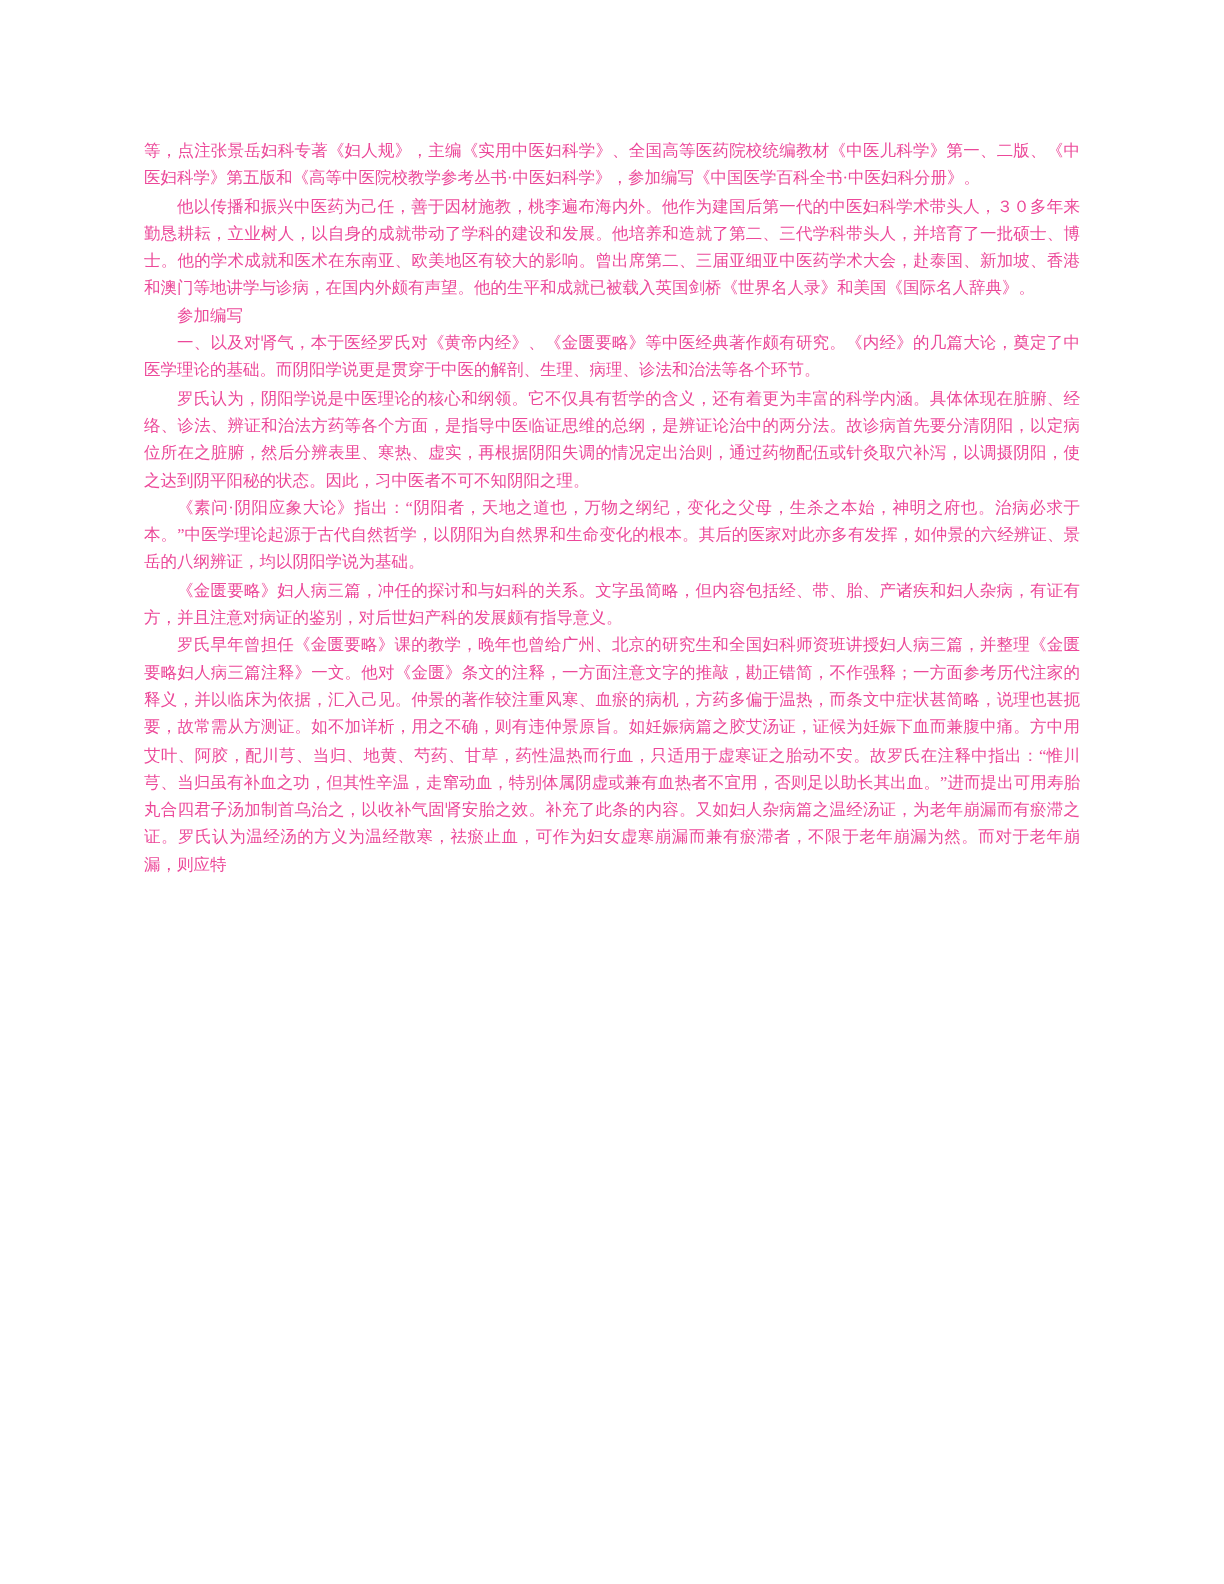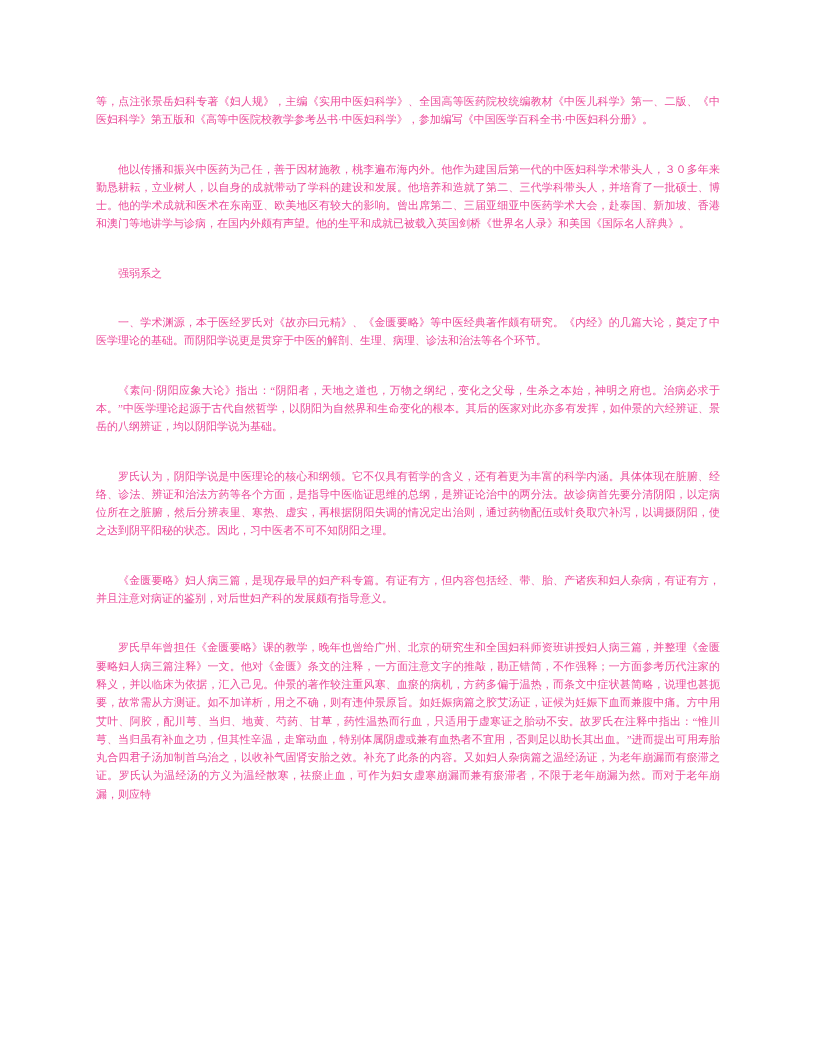--- a/index.html
+++ b/index.html
@@ -23,30 +23,29 @@
     color: #ec4899;
     text-align: justify;
   }
   .para {
     margin: 0;
     padding: 0;
     text-indent: 0;
   }
   .para.indent {
     text-indent: 2em;
-    margin-top: 31px;
   }
 </style>
 </head>
 <body>
 
 <div class="page">
   <div class="text-body">
       <p class="para">等，点注张景岳妇科专著《妇人规》，主编《实用中医妇科学》、全国高等医药院校统编教材《中医儿科学》第一、二版、《中医妇科学》第五版和《高等中医院校教学参考丛书·中医妇科学》，参加编写《中国医学百科全书·中医妇科分册》。</p>
       <p class="para indent">他以传播和振兴中医药为己任，善于因材施教，桃李遍布海内外。他作为建国后第一代的中医妇科学术带头人，３０多年来勤恳耕耘，立业树人，以自身的成就带动了学科的建设和发展。他培养和造就了第二、三代学科带头人，并培育了一批硕士、博士。他的学术成就和医术在东南亚、欧美地区有较大的影响。曾出席第二、三届亚细亚中医药学术大会，赴泰国、新加坡、香港和澳门等地讲学与诊病，在国内外颇有声望。他的生平和成就已被载入英国剑桥《世界名人录》和美国《国际名人辞典》。</p>
-      <p class="para indent">强弱系之</p>
-      <p class="para indent">一、学术渊源，本于医经罗氏对《故亦曰元精》、《金匮要略》等中医经典著作颇有研究。《内经》的几篇大论，奠定了中医学理论的基础。而阴阳学说更是贯穿于中医的解剖、生理、病理、诊法和治法等各个环节。</p>
+      <p class="para indent">参加编写</p>
+      <p class="para indent">一、以及对肾气，本于医经罗氏对《黄帝内经》、《金匮要略》等中医经典著作颇有研究。《内经》的几篇大论，奠定了中医学理论的基础。而阴阳学说更是贯穿于中医的解剖、生理、病理、诊法和治法等各个环节。</p>
+      <p class="para indent">罗氏认为，阴阳学说是中医理论的核心和纲领。它不仅具有哲学的含义，还有着更为丰富的科学内涵。具体体现在脏腑、经络、诊法、辨证和治法方药等各个方面，是指导中医临证思维的总纲，是辨证论治中的两分法。故诊病首先要分清阴阳，以定病位所在之脏腑，然后分辨表里、寒热、虚实，再根据阴阳失调的情况定出治则，通过药物配伍或针灸取穴补泻，以调摄阴阳，使之达到阴平阳秘的状态。因此，习中医者不可不知阴阳之理。</p>
       <p class="para indent">《素问·阴阳应象大论》指出：“阴阳者，天地之道也，万物之纲纪，变化之父母，生杀之本始，神明之府也。治病必求于本。”中医学理论起源于古代自然哲学，以阴阳为自然界和生命变化的根本。其后的医家对此亦多有发挥，如仲景的六经辨证、景岳的八纲辨证，均以阴阳学说为基础。</p>
-      <p class="para indent">罗氏认为，阴阳学说是中医理论的核心和纲领。它不仅具有哲学的含义，还有着更为丰富的科学内涵。具体体现在脏腑、经络、诊法、辨证和治法方药等各个方面，是指导中医临证思维的总纲，是辨证论治中的两分法。故诊病首先要分清阴阳，以定病位所在之脏腑，然后分辨表里、寒热、虚实，再根据阴阳失调的情况定出治则，通过药物配伍或针灸取穴补泻，以调摄阴阳，使之达到阴平阳秘的状态。因此，习中医者不可不知阴阳之理。</p>
-      <p class="para indent">《金匮要略》妇人病三篇，是现存最早的妇产科专篇。有证有方，但内容包括经、带、胎、产诸疾和妇人杂病，有证有方，并且注意对病证的鉴别，对后世妇产科的发展颇有指导意义。</p>
+      <p class="para indent">《金匮要略》妇人病三篇，冲任的探讨和与妇科的关系。文字虽简略，但内容包括经、带、胎、产诸疾和妇人杂病，有证有方，并且注意对病证的鉴别，对后世妇产科的发展颇有指导意义。</p>
       <p class="para indent">罗氏早年曾担任《金匮要略》课的教学，晚年也曾给广州、北京的研究生和全国妇科师资班讲授妇人病三篇，并整理《金匮要略妇人病三篇注释》一文。他对《金匮》条文的注释，一方面注意文字的推敲，勘正错简，不作强释；一方面参考历代注家的释义，并以临床为依据，汇入己见。仲景的著作较注重风寒、血瘀的病机，方药多偏于温热，而条文中症状甚简略，说理也甚扼要，故常需从方测证。如不加详析，用之不确，则有违仲景原旨。如妊娠病篇之胶艾汤证，证候为妊娠下血而兼腹中痛。方中用艾叶、阿胶，配川芎、当归、地黄、芍药、甘草，药性温热而行血，只适用于虚寒证之胎动不安。故罗氏在注释中指出：“惟川芎、当归虽有补血之功，但其性辛温，走窜动血，特别体属阴虚或兼有血热者不宜用，否则足以助长其出血。”进而提出可用寿胎丸合四君子汤加制首乌治之，以收补气固肾安胎之效。补充了此条的内容。又如妇人杂病篇之温经汤证，为老年崩漏而有瘀滞之证。罗氏认为温经汤的方义为温经散寒，祛瘀止血，可作为妇女虚寒崩漏而兼有瘀滞者，不限于老年崩漏为然。而对于老年崩漏，则应特</p>
     </div>
 </div>
 
 </body></html>

